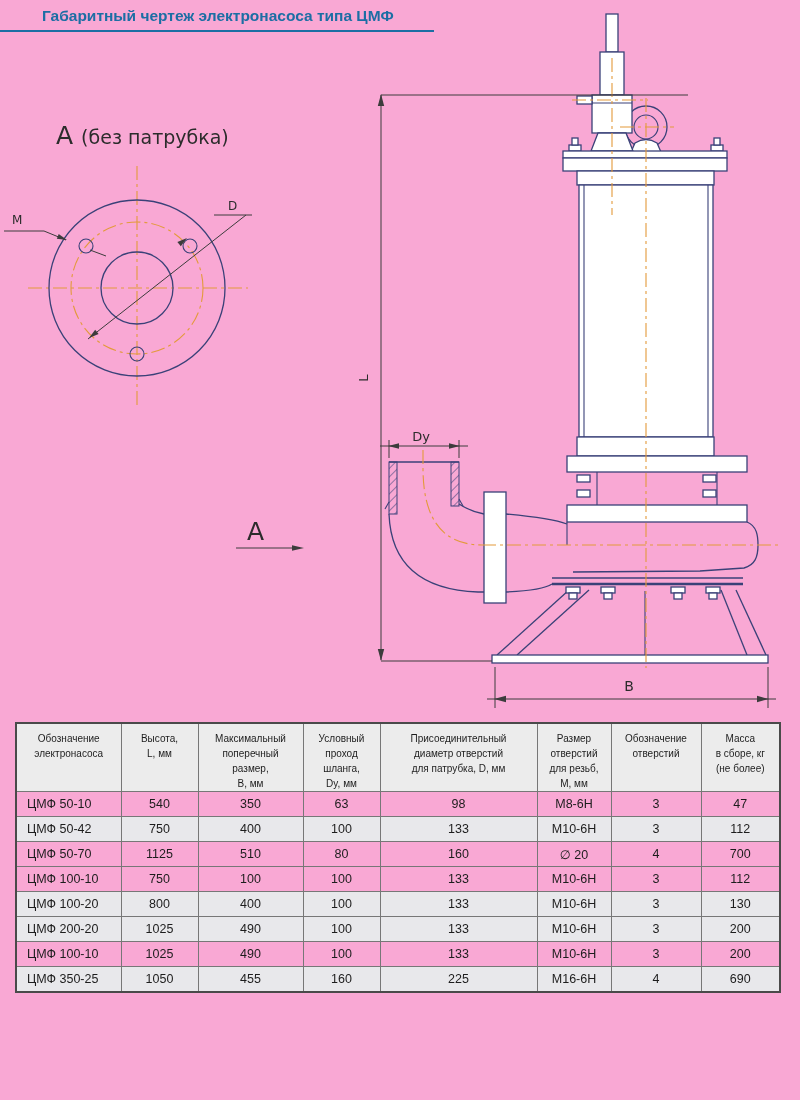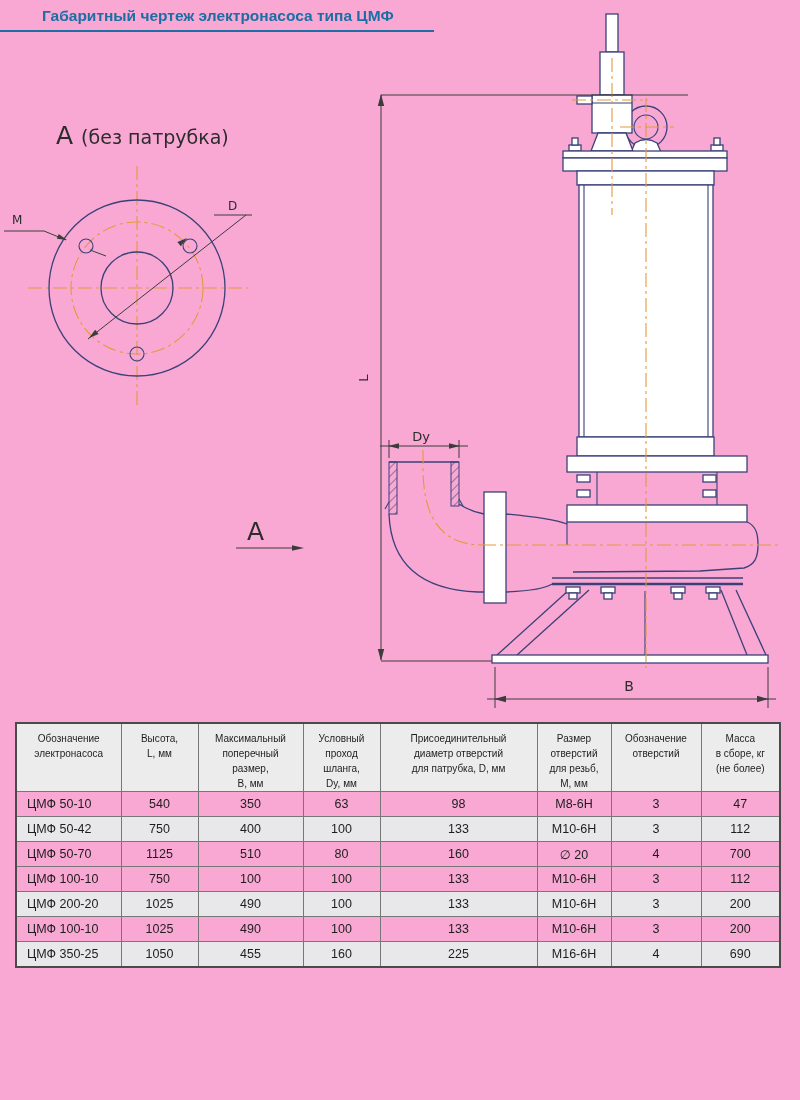--- a/index.html
+++ b/index.html
@@ -261,20 +261,30 @@
           <td class="model">ЦМФ 100-10</td>
           <td>750</td>
           <td>100</td>
           <td>100</td>
           <td>133</td>
           <td>М10-6Н</td>
           <td>3</td>
           <td>112</td>
         </tr>
         <tr class="alt">
+          <td class="model">ЦМФ 100-20</td>
+          <td>800</td>
+          <td>400</td>
+          <td>100</td>
+          <td>133</td>
+          <td>М10-6Н</td>
+          <td>3</td>
+          <td>130</td>
+        </tr>
+        <tr class="alt">
           <td class="model">ЦМФ 200-20</td>
           <td>1025</td>
           <td>490</td>
           <td>100</td>
           <td>133</td>
           <td>М10-6Н</td>
           <td>3</td>
           <td>200</td>
         </tr>
         <tr>

